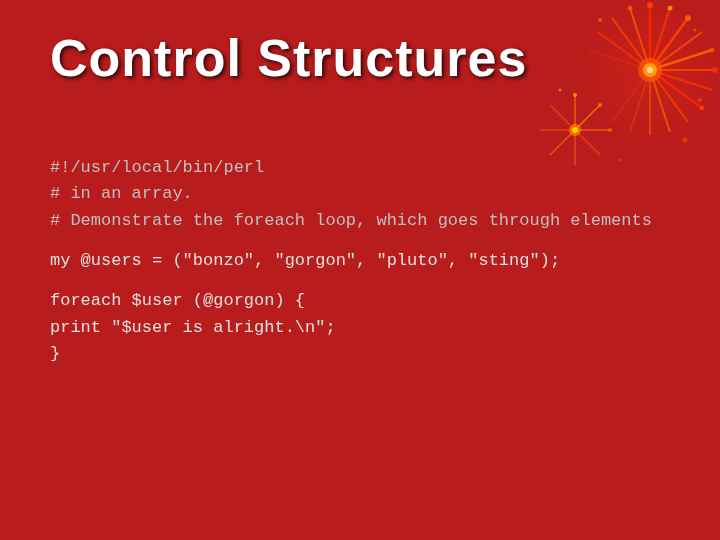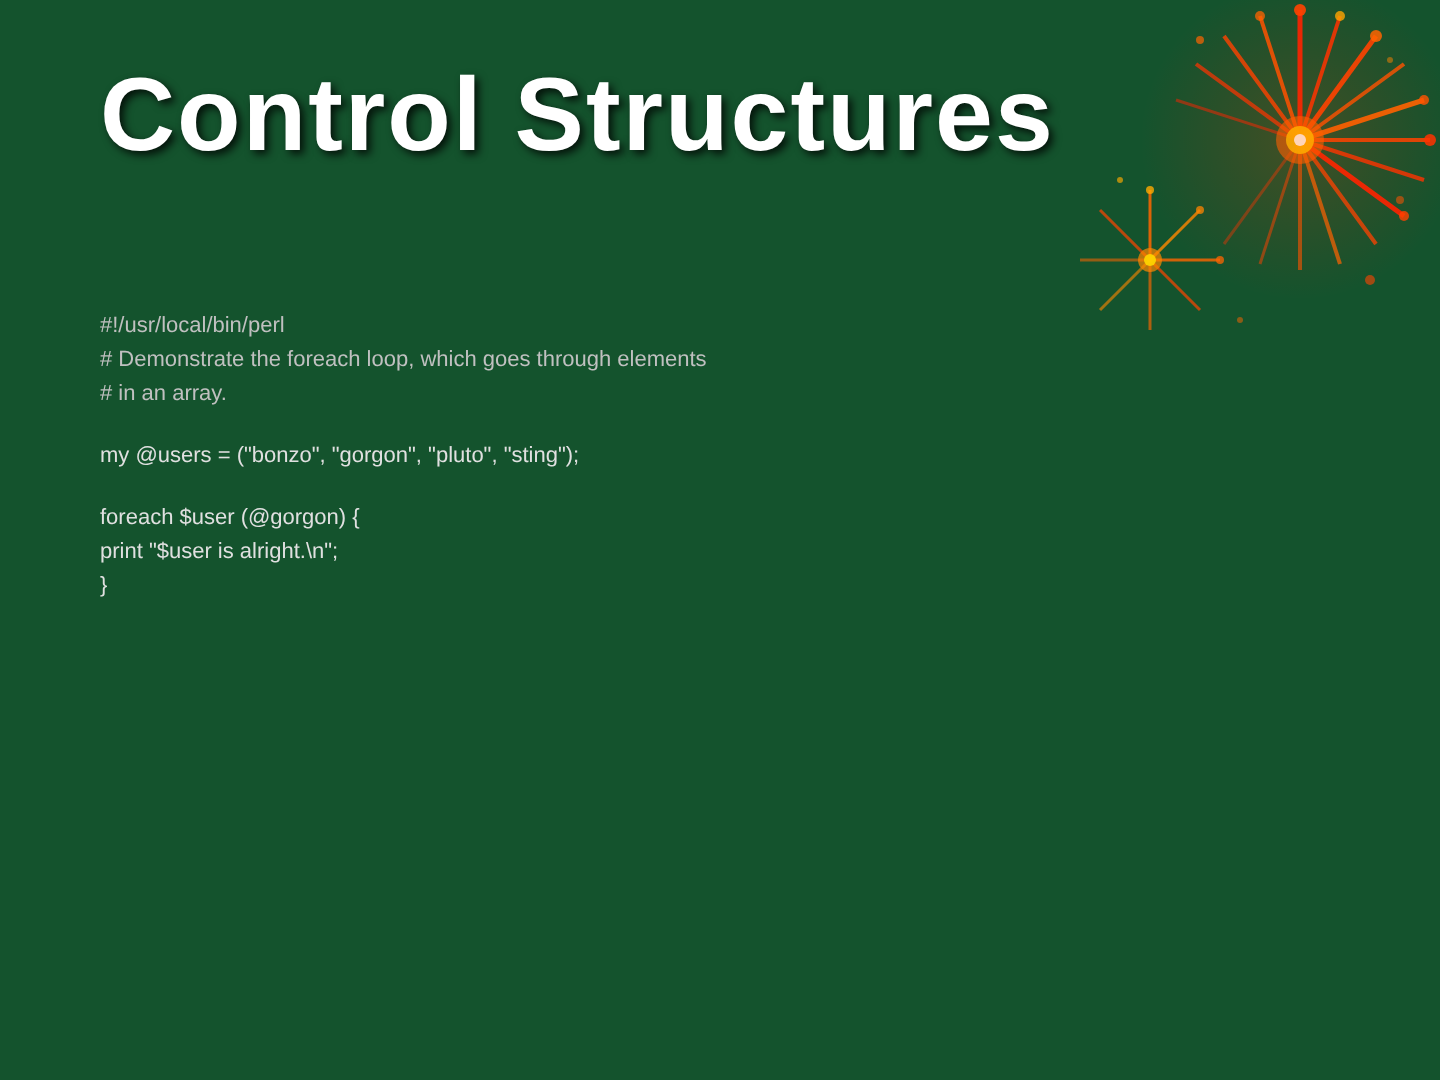--- a/index.html
+++ b/index.html
@@ -8,21 +8,21 @@
       width: 720px;
       height: 540px;
       overflow: hidden;
       background: #000;
       font-family: Arial, sans-serif;
     }
 
     .slide {
       width: 720px;
       height: 540px;
-      background: #14532d;
+      background: #b91c1c;
       position: relative;
       overflow: hidden;
     }
 
     
     .firework-container {
       position: absolute;
       top: 0;
       right: 0;
       width: 220px;
@@ -43,22 +43,22 @@
       text-shadow: 2px 2px 4px rgba(0,0,0,0.8);
       z-index: 2;
     }
 
     
     .code-block {
       position: absolute;
       top: 155px;
       left: 50px;
       right: 30px;
-      font-family: Liberation Sans, sans-serif;
-      font-size: 11px;
+      font-family: Liberation Mono, monospace;
+      font-size: 17px;
       line-height: 1.55;
       color: #e0e0e0;
     }
 
     .code-comment {
       color: #c0c0c0;
     }
 
     .code-blank {
       height: 14px;
@@ -137,22 +137,22 @@
         <stop offset="100%" stop-color="#ff2200" stop-opacity="0"></stop>
       </radialGradient>
       <circle cx="150" cy="70" r="80" fill="url(#glow1)" opacity="0.5"></circle>
     </svg>
   </div>
 
   <div class="title">Control Structures</div>
 
   <div class="code-block">
     <div class="code-comment">#!/usr/local/bin/perl</div>
+    <div class="code-comment"># in an array.</div>
     <div class="code-comment"># Demonstrate the foreach loop, which goes through elements</div>
-    <div class="code-comment"># in an array.</div>
     <div class="code-blank"></div>
     <div class="code-normal">my @users = ("bonzo", "gorgon", "pluto", "sting");</div>
     <div class="code-blank"></div>
     <div class="code-normal">foreach $user (@gorgon) {</div>
     <div class="code-normal">    print "$user is alright.\n";</div>
     <div class="code-normal">}</div>
   </div>
 
 </div>
 

